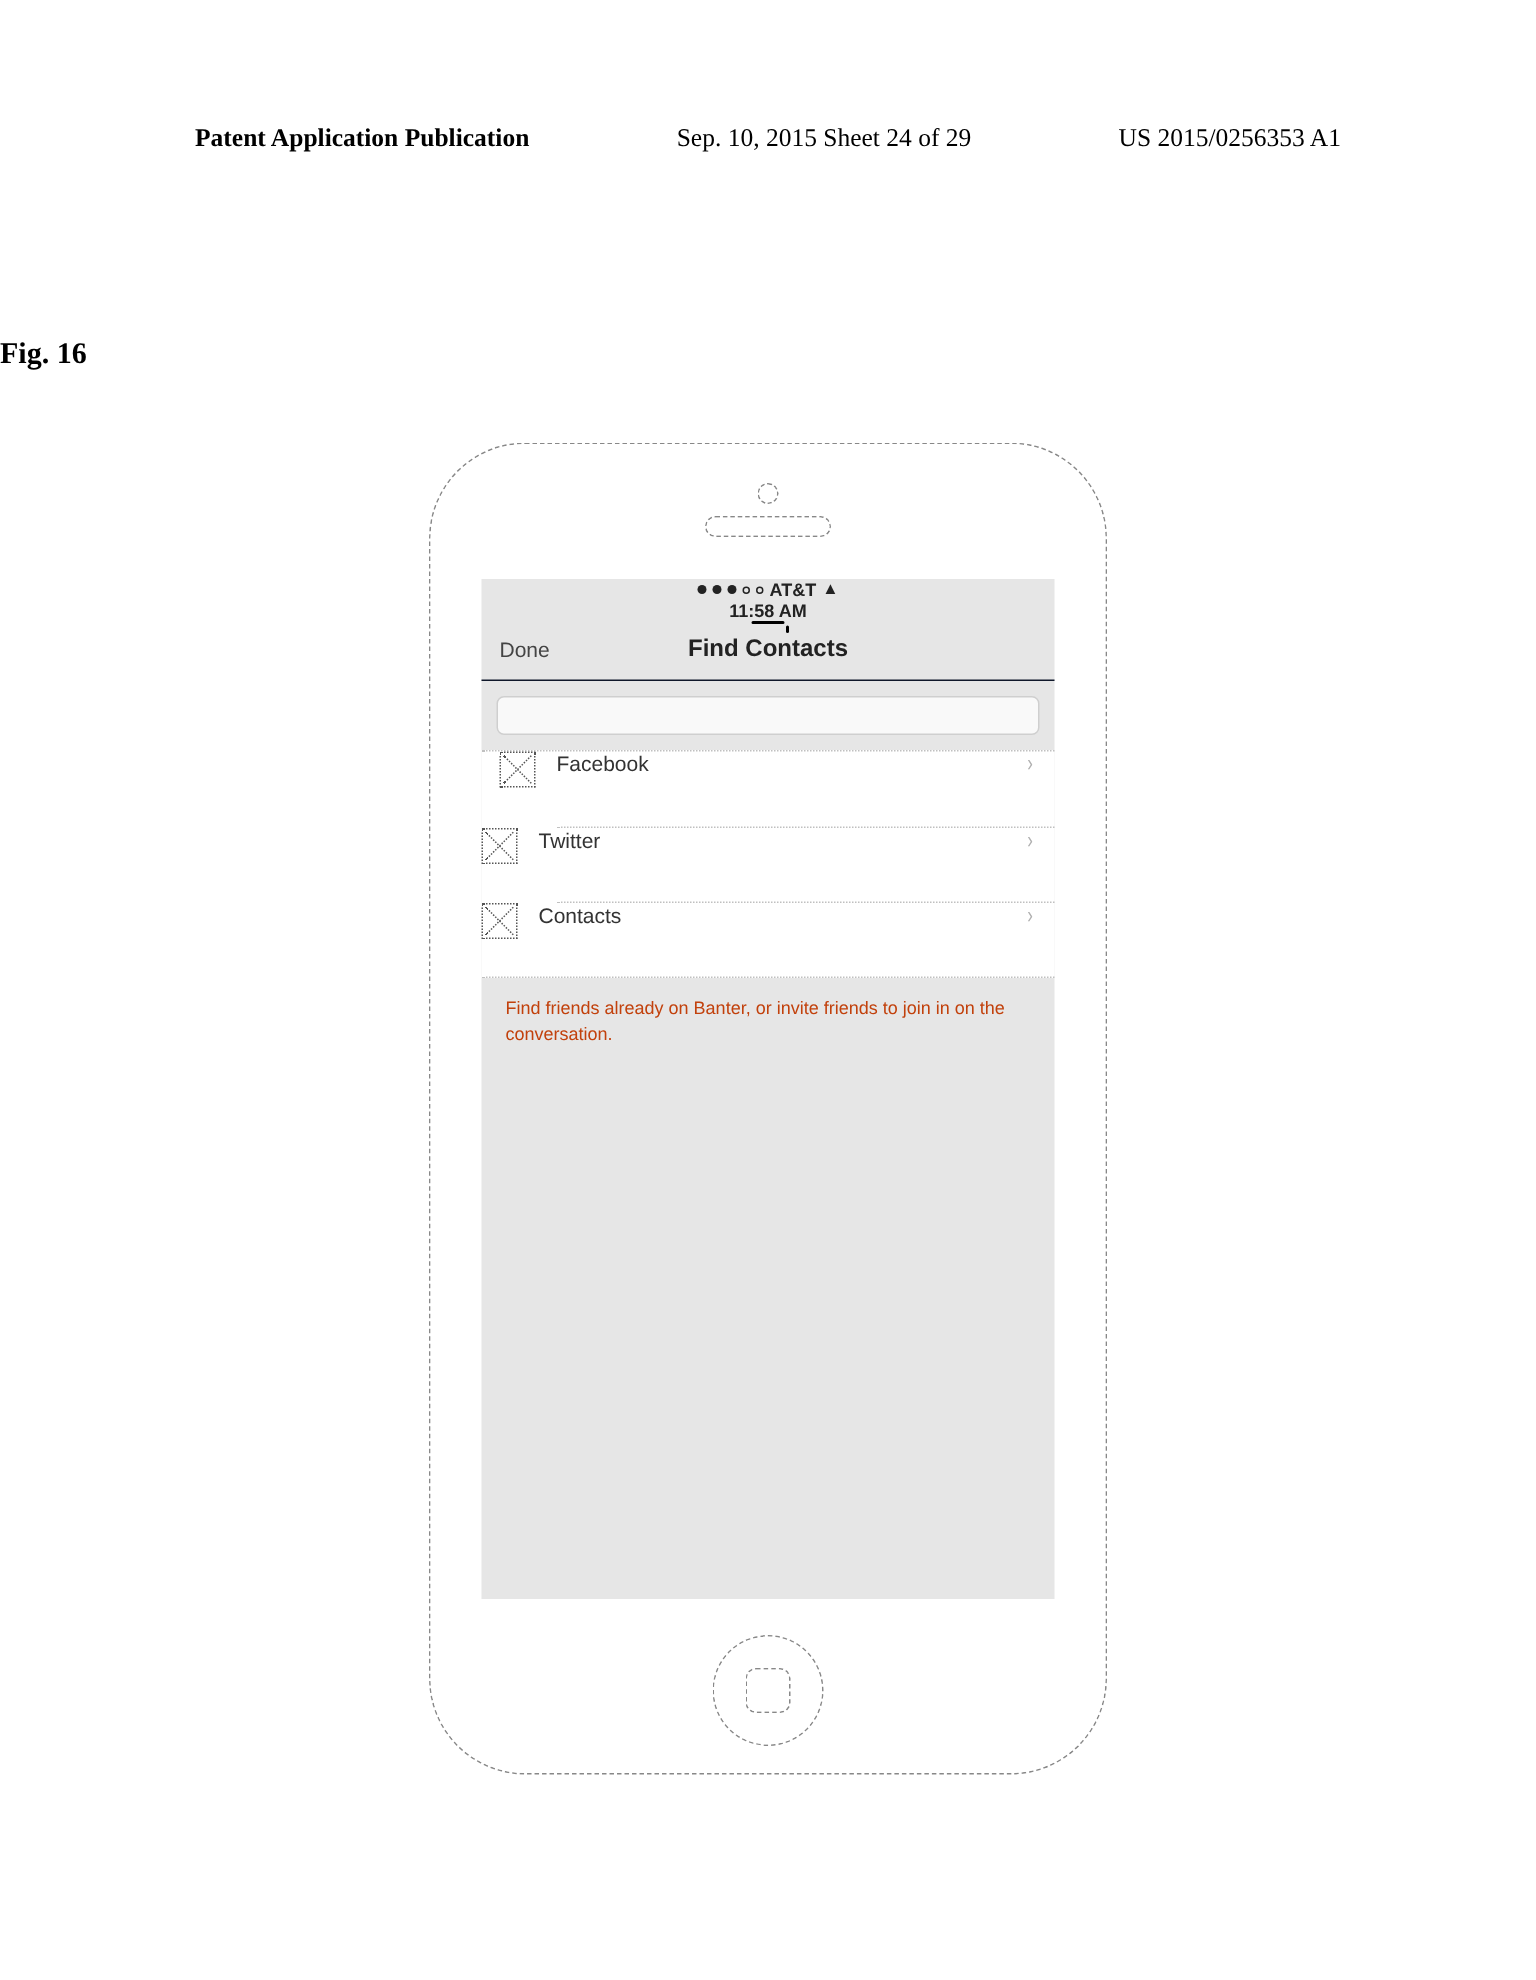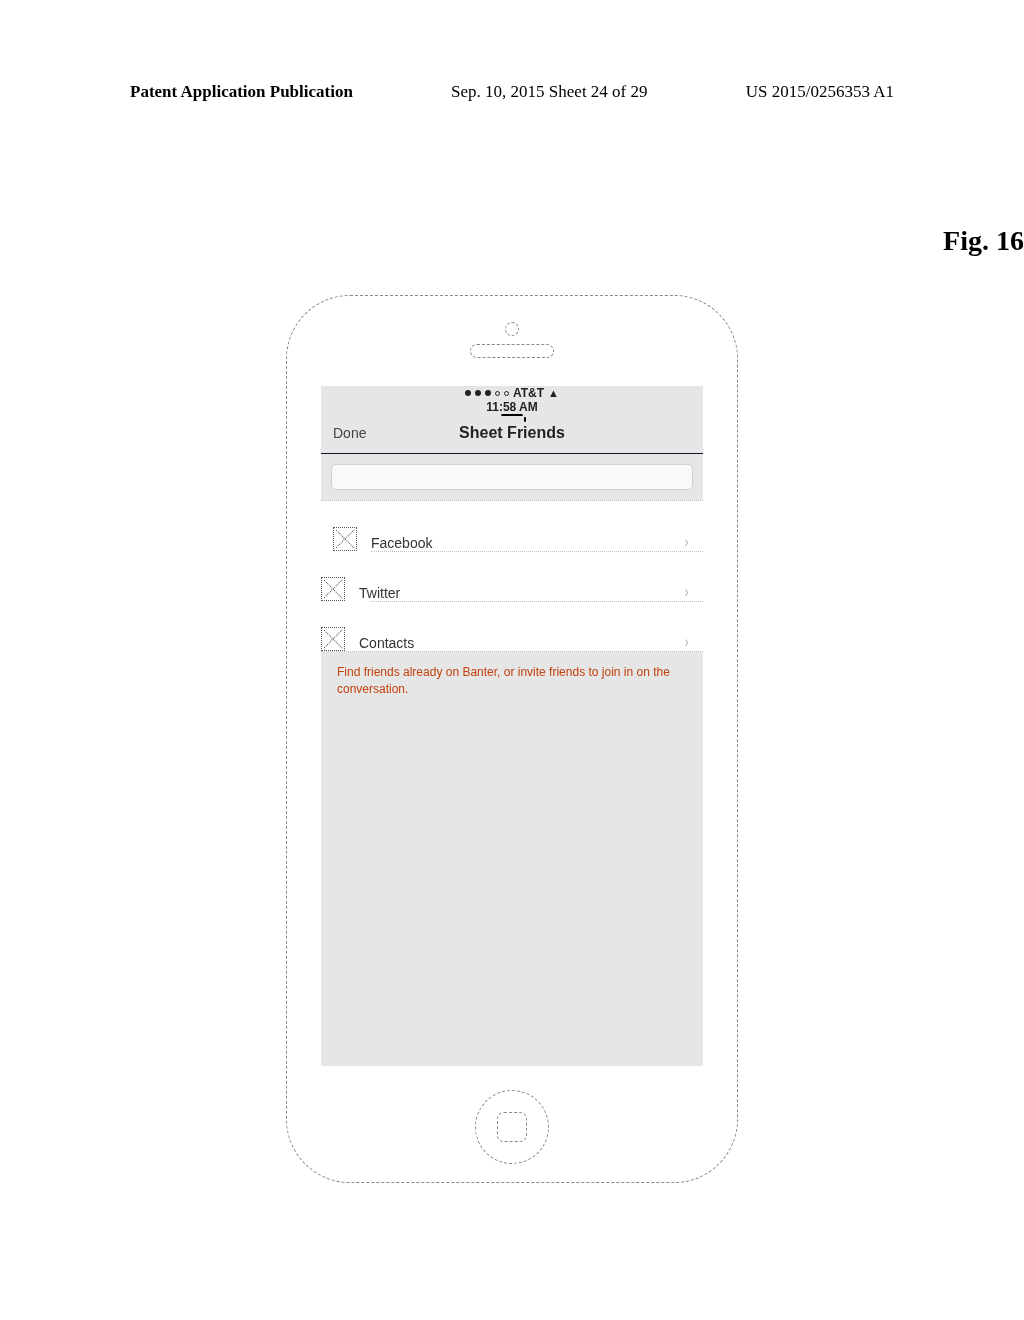--- a/index.html
+++ b/index.html
@@ -22,24 +22,23 @@
     font-size: 17px;
     text-align: center;
   }
   .page-header .left { font-weight: bold; }
   .page-header .right { font-weight: normal; }
   .page-header .center { font-weight: normal; }
   .fig-caption {
     position: absolute;
     top: 225px;
     width: 100%;
-    text-align: right;
-    font-size: 28px;
+    text-align: left;
+    font-size: 20px;
     font-weight: bold;
-    padding-left: 48px;
   }
 
   
   .phone-outline {
     position: absolute;
     top: 295px;
     left: 286px;
     width: 452px;
     height: 888px;
     border: 1px dashed #888;
@@ -158,21 +157,21 @@
   }
 
   .option-list {
     background: #fff;
     border-top: 1px dotted #c0c0c0;
     border-bottom: 1px dotted #c0c0c0;
   }
   .option-row {
     height: 50px;
     display: flex;
-    align-items: flex-end;
+    align-items: flex-start;
     padding: 0 14px 0 12px;
     position: relative;
     cursor: pointer;
   }
   .option-row + .option-row {
     border-top: 1px dotted #c0c0c0;
     margin-left: 50px;
     padding-left: 0;
   }
   .option-row + .option-row .row-icon {
@@ -243,21 +242,21 @@
         <span class="sig-dot hollow"></span>
         <span>AT&amp;T</span>
         <span class="wifi-icon">▲</span>
       </div>
       <div>11:58 AM</div>
       <div class="battery"></div>
     </div>
 
     <div class="nav-bar">
       <span class="nav-done">Done</span>
-      <span class="nav-title">Sheet Friends</span>
+      <span class="nav-title">Find Contacts</span>
     </div>
 
     <div class="search-container">
       <div class="search-field"></div>
     </div>
 
     <div class="option-list">
       <div class="option-row">
         <span class="row-icon"></span>
         <span class="row-label">Facebook</span>

